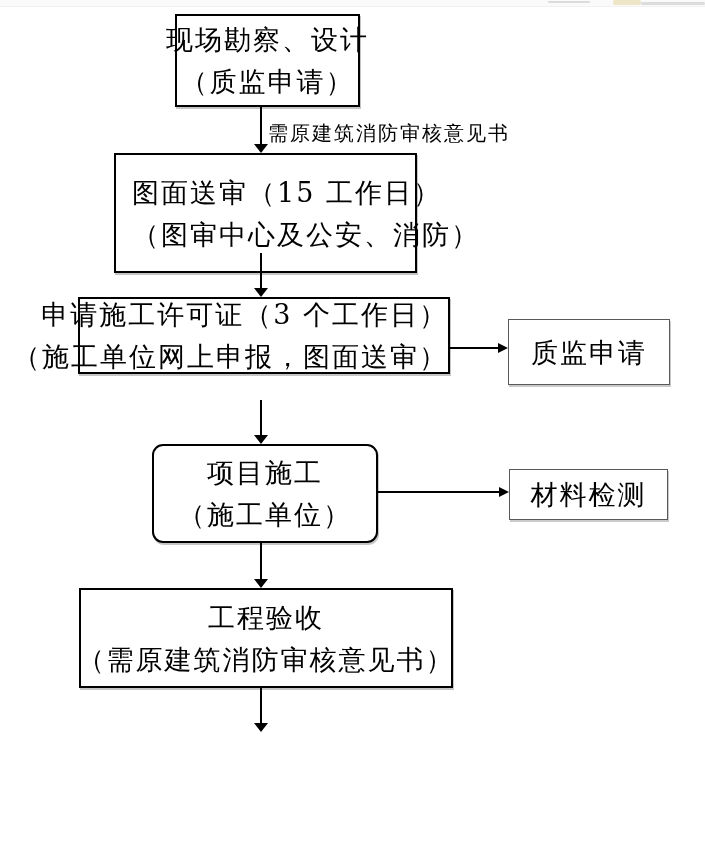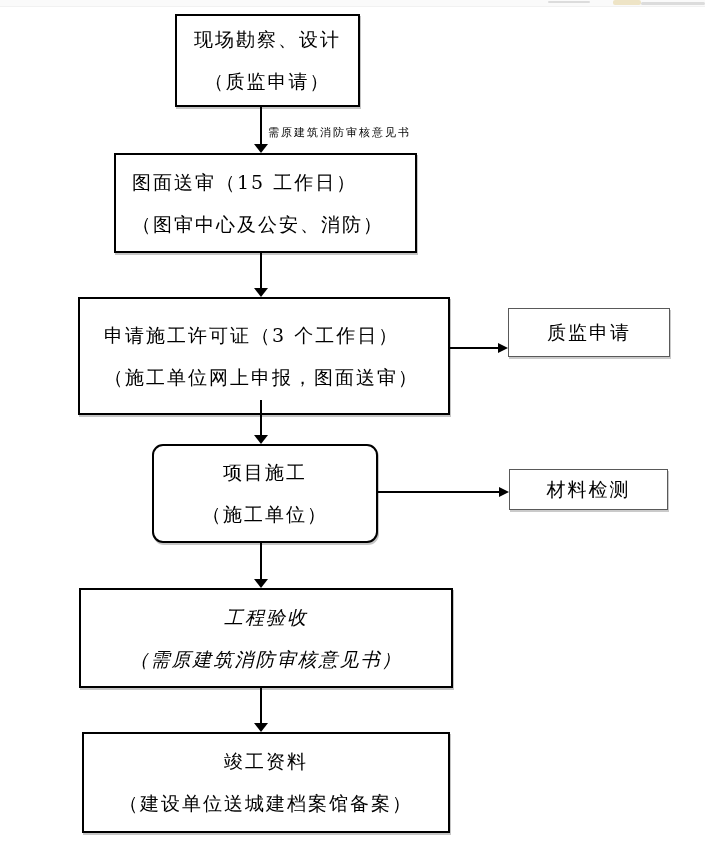--- a/index.html
+++ b/index.html
@@ -10,40 +10,40 @@
   .topbar{position:absolute;left:0;top:0;width:705px;height:6px;background:#fafafa;border-bottom:1px solid #f1f1f1;}
   .artifact{position:absolute;border-radius:2px;}
   .artifact.a1{left:548px;top:1px;width:42px;height:2px;background:#dcdcdc;}
   .artifact.a2{left:613px;top:0px;width:28px;height:5px;background:#eee4c6;}
   .artifact.a3{left:641px;top:2px;width:64px;height:3px;background:#dcdcdc;}
 
   .node{
     position:absolute;box-sizing:border-box;background:#fff;
     border:2px solid #000;box-shadow:1px 2px 0 rgba(150,150,150,.55);
     display:flex;flex-direction:column;justify-content:center;align-items:center;
-    row-gap:21px;font-size:19px;line-height:21px;letter-spacing:2px;white-space:nowrap;
+    row-gap:21px;font-size:27px;line-height:21px;letter-spacing:2px;white-space:nowrap;
   }
   .node.align-left{align-items:flex-start;}
   .node.side{
     border:1px solid #595959;box-shadow:1px 2px 0 rgba(150,150,150,.5);
     justify-content:center;align-items:center;
   }
   .vline{position:absolute;width:2px;background:#000;}
   .hline{position:absolute;height:2px;background:#000;}
   .head-down{
     position:absolute;width:0;height:0;
     border-left:7px solid transparent;border-right:7px solid transparent;border-top:9px solid #000;
   }
   .head-right{
     position:absolute;width:0;height:0;
     border-top:5px solid transparent;border-bottom:5px solid transparent;border-left:10px solid #000;
   }
   .edge-label{
-    position:absolute;font-size:11px;line-height:18px;letter-spacing:2px;white-space:nowrap;
-    font-family:Liberation Mono, monospace;
+    position:absolute;font-size:20px;line-height:18px;letter-spacing:2px;white-space:nowrap;
+    font-family:Liberation Sans, sans-serif;
   }
 </style>
 </head>
 <body>
 
 <div class="canvas">
 
   <div class="topbar">
     <span class="artifact a1"></span>
     <span class="artifact a2"></span>
@@ -52,62 +52,58 @@
 
   <div class="node" style="left:175px;top:14px;width:185px;height:93px;">
     <div>现场勘察、设计</div>
     <div>（质监申请）</div>
   </div>
 
   <div class="vline" style="left:260px;top:107px;height:39px;"></div>
   <div class="head-down" style="left:254px;top:144px;"></div>
   <div class="edge-label" style="left:268px;top:124px;">需原建筑消防审核意见书</div>
 
-  <div class="node align-left" style="left:114px;top:153px;width:303px;height:100px;padding-left:16px;">
+  <div class="node align-left" style="left:114px;top:153px;width:303px;height:120px;padding-left:16px;">
     <div>图面送审（15 工作日）</div>
     <div>（图审中心及公安、消防）</div>
   </div>
 
   <div class="vline" style="left:260px;top:253px;height:37px;"></div>
   <div class="head-down" style="left:254px;top:288px;"></div>
 
-  <div class="node align-left" style="left:78px;top:297px;width:372px;height:118px;padding-left:24px;">
+  <div class="node align-left" style="left:78px;top:297px;width:372px;height:77px;padding-left:24px;align-items:flex-end;">
     <div>申请施工许可证（3 个工作日）</div>
     <div>（施工单位网上申报，图面送审）</div>
   </div>
 
   <div class="hline" style="left:450px;top:347px;width:49px;"></div>
   <div class="head-right" style="left:498px;top:343px;"></div>
-  <div class="node side" style="left:508px;top:308px;width:162px;height:49px;text-align:center;">
+  <div class="node side" style="left:508px;top:319px;width:162px;height:66px;text-align:center;">
     <div>质监申请</div>
   </div>
 
   <div class="vline" style="left:260px;top:400px;height:37px;"></div>
   <div class="head-down" style="left:254px;top:435px;"></div>
 
   <div class="node" style="left:152px;top:444px;width:226px;height:99px;border-radius:11px;">
     <div>项目施工</div>
     <div>（施工单位）</div>
   </div>
 
   <div class="hline" style="left:378px;top:491px;width:122px;"></div>
   <div class="head-right" style="left:499px;top:487px;"></div>
-  <div class="node side" style="left:509px;top:469px;width:159px;height:41px;">
+  <div class="node side" style="left:509px;top:469px;width:159px;height:51px;">
     <div>材料检测</div>
   </div>
 
   <div class="vline" style="left:260px;top:543px;height:38px;"></div>
   <div class="head-down" style="left:254px;top:579px;"></div>
 
-  <div class="node" style="left:79px;top:588px;width:374px;height:100px;font-style:italic;">
+  <div class="node" style="left:79px;top:588px;width:374px;height:100px;">
     <div>工程验收</div>
     <div>（需原建筑消防审核意见书）</div>
   </div>
 
   <div class="vline" style="left:260px;top:688px;height:37px;"></div>
   <div class="head-down" style="left:254px;top:723px;"></div>
 
-  <div class="node" style="left:82px;top:732px;width:368px;height:101px;">
-    <div>竣工资料</div>
-    <div>（建设单位送城建档案馆备案）</div>
-  </div>
 
 </div>
 
 </body></html>

